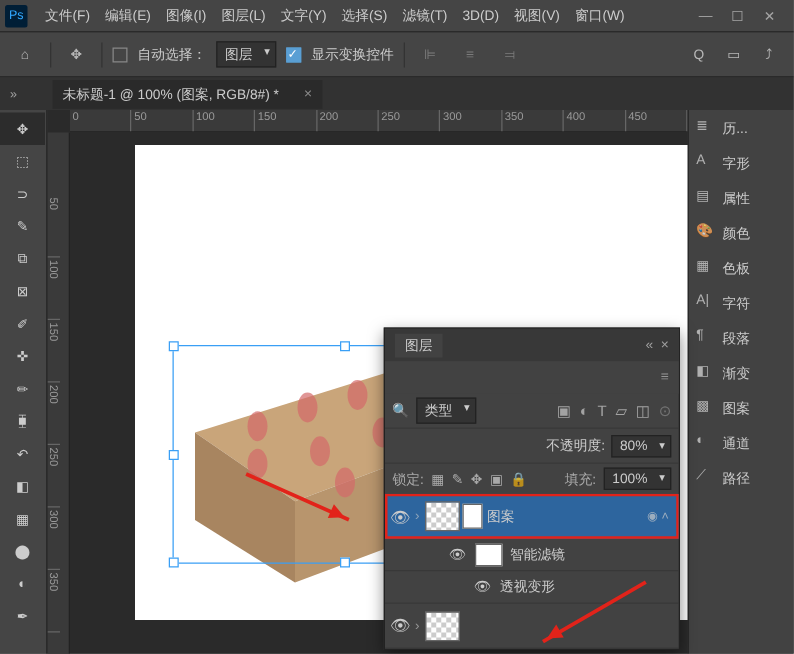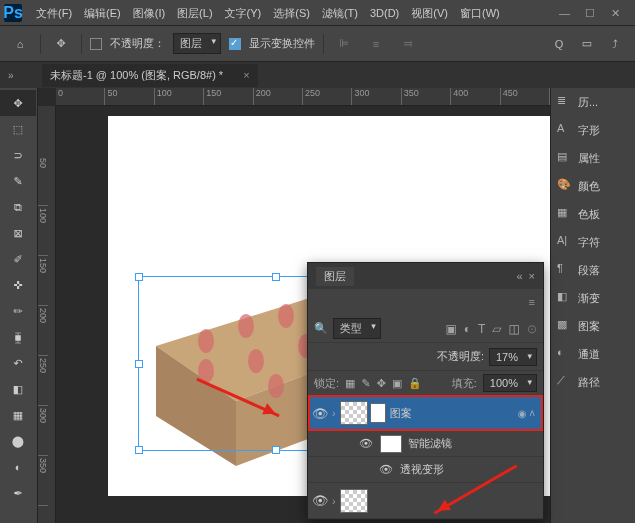--- a/index.html
+++ b/index.html
@@ -1,18 +1,18 @@
 <!DOCTYPE html>
 <html><head>
 <meta charset="utf-8">
 <style>
 *{margin:0;padding:0;box-sizing:border-box;font-family:"Microsoft YaHei",sans-serif;font-size:11px;color:#ccc;user-select:none}
 body{background:#323232;width:635px;height:523px;overflow:hidden;position:relative}
 .menubar{height:26px;background:#454545;display:flex;align-items:center;padding:0 4px;border-bottom:1px solid #222}
-.ps-logo{width:18px;height:18px;background:#001e36;color:#31a8ff;display:flex;align-items:center;justify-content:center;font-weight:bold;font-size:16px;border-radius:2px;margin-right:8px}
+.ps-logo{width:18px;height:18px;background:#001e36;color:#31a8ff;display:flex;align-items:center;justify-content:center;font-weight:normal;font-size:10px;border-radius:2px;margin-right:8px}
 .menu-item{padding:8px 6px;line-height:26px;cursor:pointer}
 .win-controls{margin-left:auto;display:flex;gap:14px;padding-right:8px}
 .win-btn{width:12px;height:12px;opacity:.7;cursor:pointer}
 .optbar{height:36px;background:#454545;display:flex;align-items:center;padding:0 8px;gap:8px;border-bottom:1px solid #222}
 .opt-icon{width:24px;height:24px;display:flex;align-items:center;justify-content:center;cursor:pointer;opacity:.85}
 .checkbox{width:12px;height:12px;border:1px solid #888;display:inline-block;cursor:pointer}
 .checkbox.on{background:#5a9fd4;border-color:#5a9fd4;position:relative}
 .checkbox.on::after{content:"✓";position:absolute;top:-2px;left:0;font-size:10px;color:#fff}
 .dropdown{background:#333;border:1px solid #222;padding:2px 18px 2px 6px;position:relative;cursor:pointer}
 .dropdown::after{content:"▾";position:absolute;right:4px;top:2px;font-size:9px}
@@ -87,21 +87,21 @@
     <span class="win-btn">✕</span>
   </div>
 </div>
 
 <div class="optbar">
   <div class="opt-icon">⌂</div>
   <div class="sep"></div>
   <div class="opt-icon">✥</div>
   <div class="sep"></div>
   <span class="checkbox"></span>
-  <span>不透明度：</span>
+  <span>自动选择：</span>
   <div class="dropdown">图层</div>
   <span class="checkbox on"></span>
   <span>显示变换控件</span>
   <div class="sep"></div>
   <div class="opt-icon" style="opacity:.4">⊫</div>
   <div class="opt-icon" style="opacity:.4">≡</div>
   <div class="opt-icon" style="opacity:.4">⫤</div>
   <div style="margin-left:auto;display:flex;gap:4px">
     <div class="opt-icon">Q</div>
     <div class="opt-icon">▭</div>
@@ -261,21 +261,21 @@
       <span>▣</span>
       <span>◐</span>
       <span>T</span>
       <span>▱</span>
       <span>◫</span>
       <span style="color:#888">⊙</span>
     </div>
   </div>
   <div class="lp-row">
     <span style="margin-left:auto">不透明度:</span>
-    <div class="dropdown">17%</div>
+    <div class="dropdown">80%</div>
   </div>
   <div class="lp-lockrow">
     <span>锁定:</span>
     <span>▦</span>
     <span>✎</span>
     <span>✥</span>
     <span>▣</span>
     <span>🔒</span>
     <span style="margin-left:auto">填充:</span>
     <div class="dropdown">100%</div>

